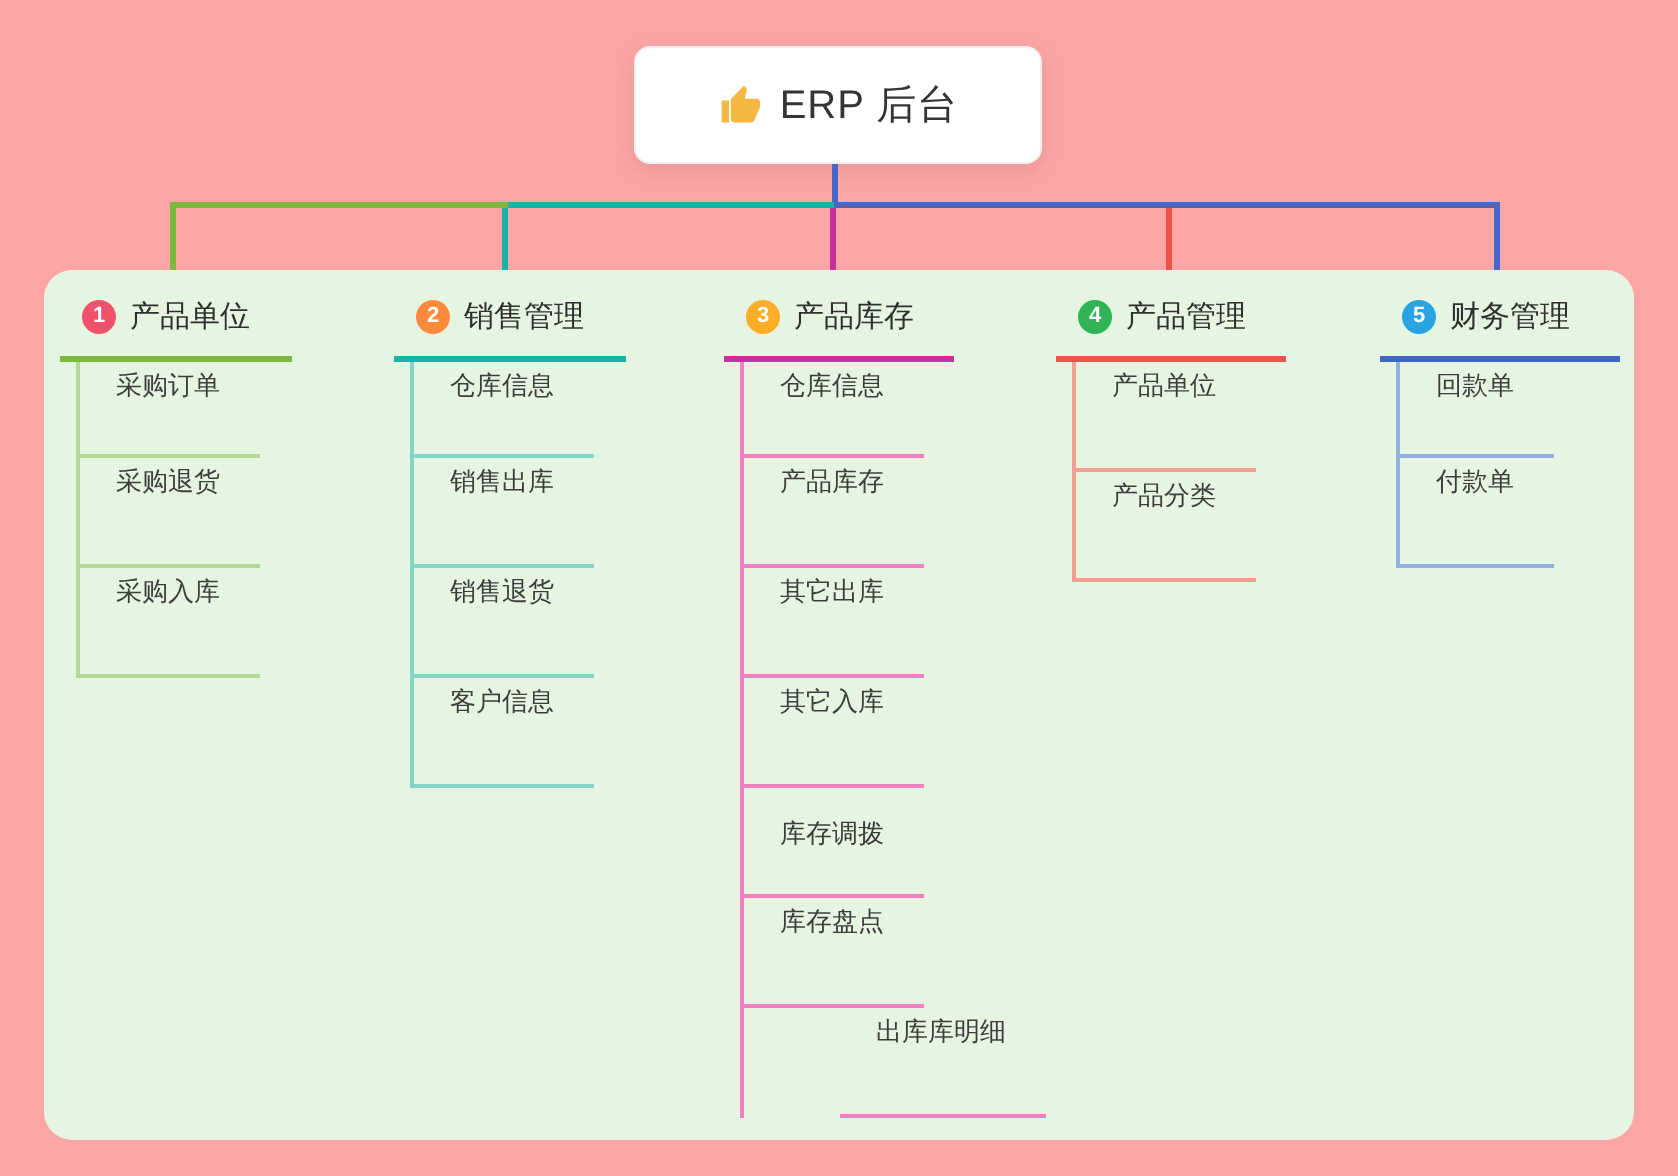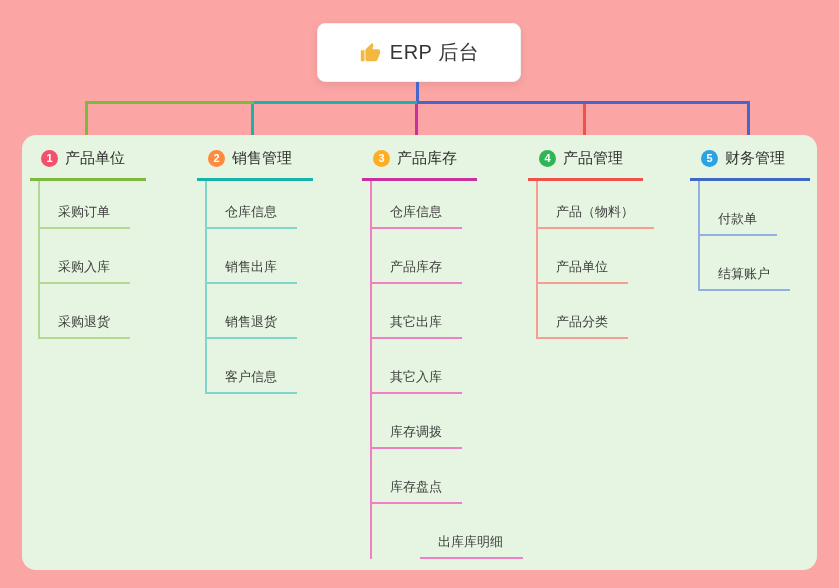--- a/index.html
+++ b/index.html
@@ -74,21 +74,21 @@
     line-height: 17px;
     text-align: center;
     flex: 0 0 auto;
   }
   .branch-label {
     font-size: 15px;
     color: #2f2f2f;
     white-space: nowrap;
   }
   .children { margin-left: 8px; }
-  .child-row { display: flex; align-items: flex-end; height: 55px; }
+  .child-row { display: flex; height: 55px; }
   .child-row.first { height: 48px; }
   .child-node {
     padding: 3px 20px 6px 18px;
     font-size: 13px;
     color: #3d3d3d;
     white-space: nowrap;
     cursor: pointer;
   }
 </style>
 </head>
@@ -121,24 +121,24 @@
       <div class="branch" style="left: 30px;">
         <div class="branch-header" style="width: 116px; border-bottom: 3px solid rgb(124, 185, 62);">
           <span class="num-badge" style="background: rgb(241, 81, 107);">1</span>
           <span class="branch-label">产品单位</span>
         </div>
         <div class="children" style="border-left: 2px solid rgb(180, 216, 147);">
           <div class="child-row first">
             <div class="child-node" style="border-bottom: 2px solid rgb(180, 216, 147);">采购订单</div>
           </div>
           <div class="child-row">
+            <div class="child-node" style="border-bottom: 2px solid rgb(180, 216, 147);">采购退货</div>
+          </div>
+          <div class="child-row">
             <div class="child-node" style="border-bottom: 2px solid rgb(180, 216, 147);">采购入库</div>
-          </div>
-          <div class="child-row">
-            <div class="child-node" style="border-bottom: 2px solid rgb(180, 216, 147);">采购退货</div>
           </div>
         </div>
       </div>
       <div class="branch" style="left: 197px;">
         <div class="branch-header" style="width: 116px; border-bottom: 3px solid rgb(23, 179, 166);">
           <span class="num-badge" style="background: rgb(255, 138, 60);">2</span>
           <span class="branch-label">销售管理</span>
         </div>
         <div class="children" style="border-left: 2px solid rgb(130, 213, 203);">
           <div class="child-row first">
@@ -183,40 +183,37 @@
             <div class="child-node" style="border-bottom: 2px solid rgb(240, 127, 196); margin-left: 48px;">出库库明细</div>
           </div>
         </div>
       </div>
       <div class="branch" style="left: 528px;">
         <div class="branch-header" style="width: 115px; border-bottom: 3px solid rgb(241, 81, 75);">
           <span class="num-badge" style="background: rgb(48, 180, 86);">4</span>
           <span class="branch-label">产品管理</span>
         </div>
         <div class="children" style="border-left: 2px solid rgb(247, 157, 146);">
-          <div class="child-row first">
-            <div class="child-node" style="border-bottom: 2px solid rgb(247, 157, 146);">产品（物料）</div>
-          </div>
           <div class="child-row">
             <div class="child-node" style="border-bottom: 2px solid rgb(247, 157, 146);">产品单位</div>
           </div>
           <div class="child-row">
             <div class="child-node" style="border-bottom: 2px solid rgb(247, 157, 146);">产品分类</div>
           </div>
         </div>
       </div>
       <div class="branch" style="left: 690px;">
         <div class="branch-header" style="width: 120px; border-bottom: 3px solid rgb(63, 104, 196);">
           <span class="num-badge" style="background: rgb(41, 163, 226);">5</span>
           <span class="branch-label">财务管理</span>
         </div>
         <div class="children" style="border-left: 2px solid rgb(147, 175, 226);">
+          <div class="child-row first">
+            <div class="child-node" style="border-bottom: 2px solid rgb(147, 175, 226);">回款单</div>
+          </div>
           <div class="child-row">
             <div class="child-node" style="border-bottom: 2px solid rgb(147, 175, 226);">付款单</div>
           </div>
-          <div class="child-row">
-            <div class="child-node" style="border-bottom: 2px solid rgb(147, 175, 226);">结算账户</div>
-          </div>
         </div>
       </div>
     </div>
 
 </div>
 
 </body></html>

